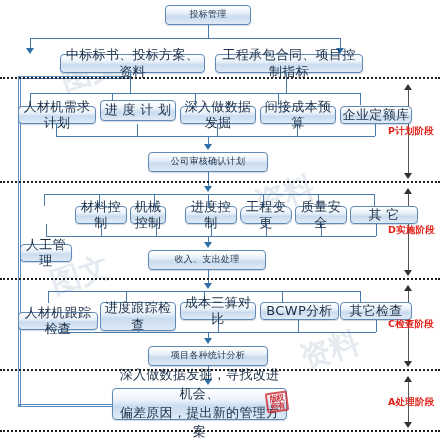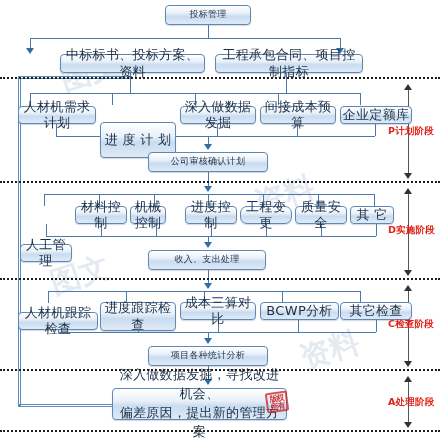--- a/index.html
+++ b/index.html
@@ -163,21 +163,21 @@
   <div class="vline" style="left:130px; top:87px; height:6px;"></div>
   <div class="vline" style="left:286px; top:87px; height:6px;"></div>
 
   <div class="vline" style="left:30px;  top:93px; height:12px;"></div>
   <div class="vline" style="left:112px; top:93px; height:12px;"></div>
   <div class="vline" style="left:195px; top:93px; height:12px;"></div>
   <div class="vline" style="left:278px; top:93px; height:12px;"></div>
   <div class="vline" style="left:360px; top:93px; height:12px;"></div>
 
   <div class="box small" style="left:18px;  top:106px; width:78px; height:18px;">人材机需求计划</div>
-  <div class="box small" style="left:100px; top:122px; width:76px; height:36px;">进 度 计 划</div>
+  <div class="box small" style="left:100px; top:100px; width:76px; height:21px;">进 度 计 划</div>
   <div class="box small" style="left:180px; top:106px; width:76px; height:18px;">深入做数据发掘</div>
   <div class="box small" style="left:260px; top:106px; width:76px; height:18px;">间接成本预算</div>
   <div class="box small" style="left:340px; top:106px; width:72px; height:18px;text-align:right;">企业定额库</div>
 
   <div class="vline" style="left:56px;  top:124px; height:12px;"></div>
   <div class="vline" style="left:137px; top:124px; height:12px;"></div>
   <div class="vline" style="left:217px; top:124px; height:12px;"></div>
   <div class="vline" style="left:297px; top:124px; height:12px;"></div>
   <div class="vline" style="left:375px; top:124px; height:12px;"></div>
   <div class="hline" style="left:56px; top:136px; width:319px;"></div>
@@ -199,21 +199,21 @@
   <div class="vline" style="left:263px; top:194px; height:12px;"></div>
   <div class="vline" style="left:318px; top:194px; height:12px;"></div>
   <div class="vline" style="left:374px; top:194px; height:12px;"></div>
 
   <div class="box small" style="left:20px;  top:216px; width:52px; height:18px;margin-top:28px;">人工管理</div>
   <div class="box small" style="left:75px;  top:206px; width:52px; height:18px;">材料控制</div>
   <div class="box small" style="left:130px; top:206px; width:36px; height:18px;">机械控制</div>
   <div class="box small" style="left:185px; top:206px; width:52px; height:18px;">进度控制</div>
   <div class="box small" style="left:240px; top:206px; width:52px; height:18px;border-radius:7px;">工程变更</div>
   <div class="box small" style="left:295px; top:206px; width:52px; height:18px;">质量安全</div>
-  <div class="box small" style="left:350px; top:206px; width:44px; height:18px;">其  它</div>
+  <div class="box small" style="left:350px; top:206px; width:68px; height:18px;">其  它</div>
 
   <div class="vline" style="left:46px;  top:224px; height:12px;"></div>
   <div class="vline" style="left:101px; top:224px; height:12px;"></div>
   <div class="vline" style="left:156px; top:224px; height:12px;"></div>
   <div class="vline" style="left:211px; top:224px; height:12px;"></div>
   <div class="vline" style="left:266px; top:224px; height:12px;"></div>
   <div class="vline" style="left:321px; top:224px; height:12px;"></div>
   <div class="vline" style="left:376px; top:224px; height:12px;"></div>
   <div class="hline" style="left:46px; top:236px; width:330px;"></div>
   <div class="vline" style="left:208px; top:236px; height:8px;"></div>

